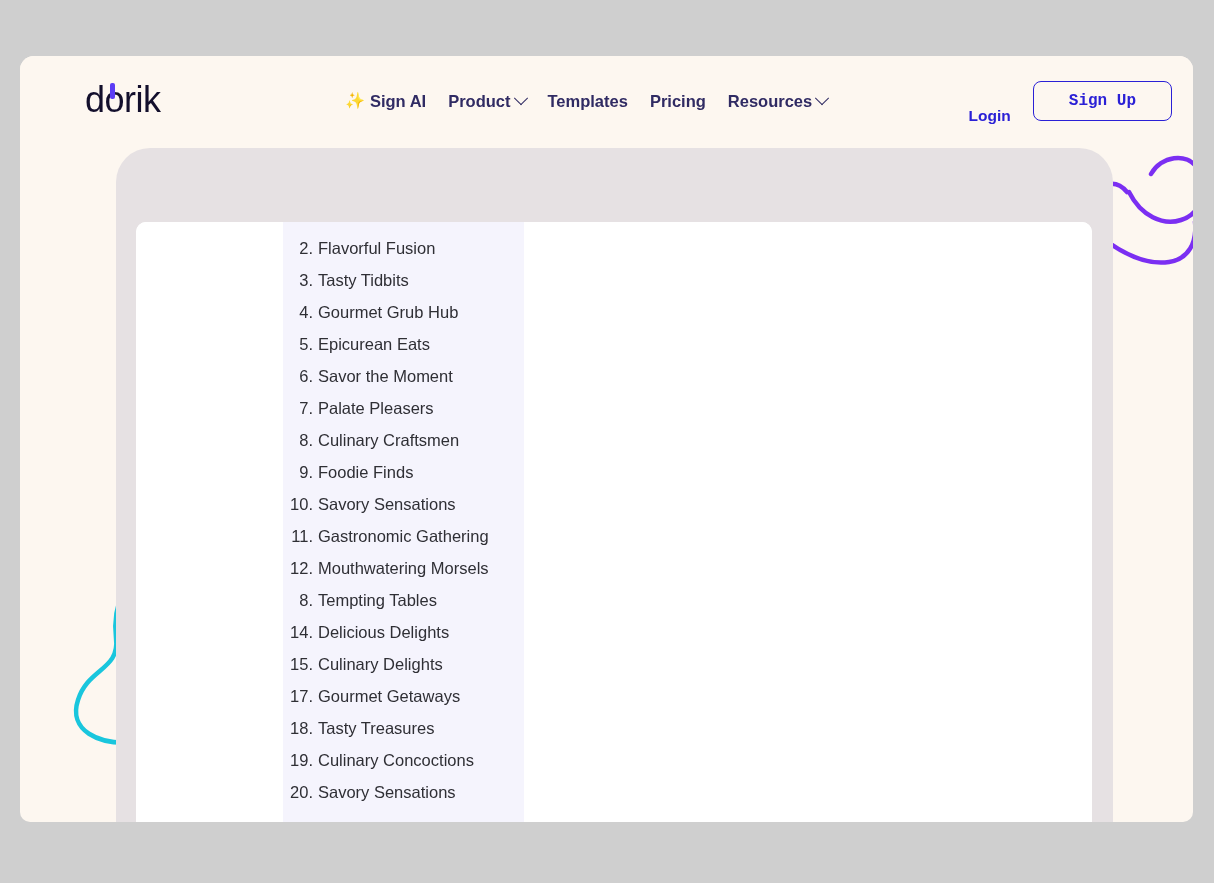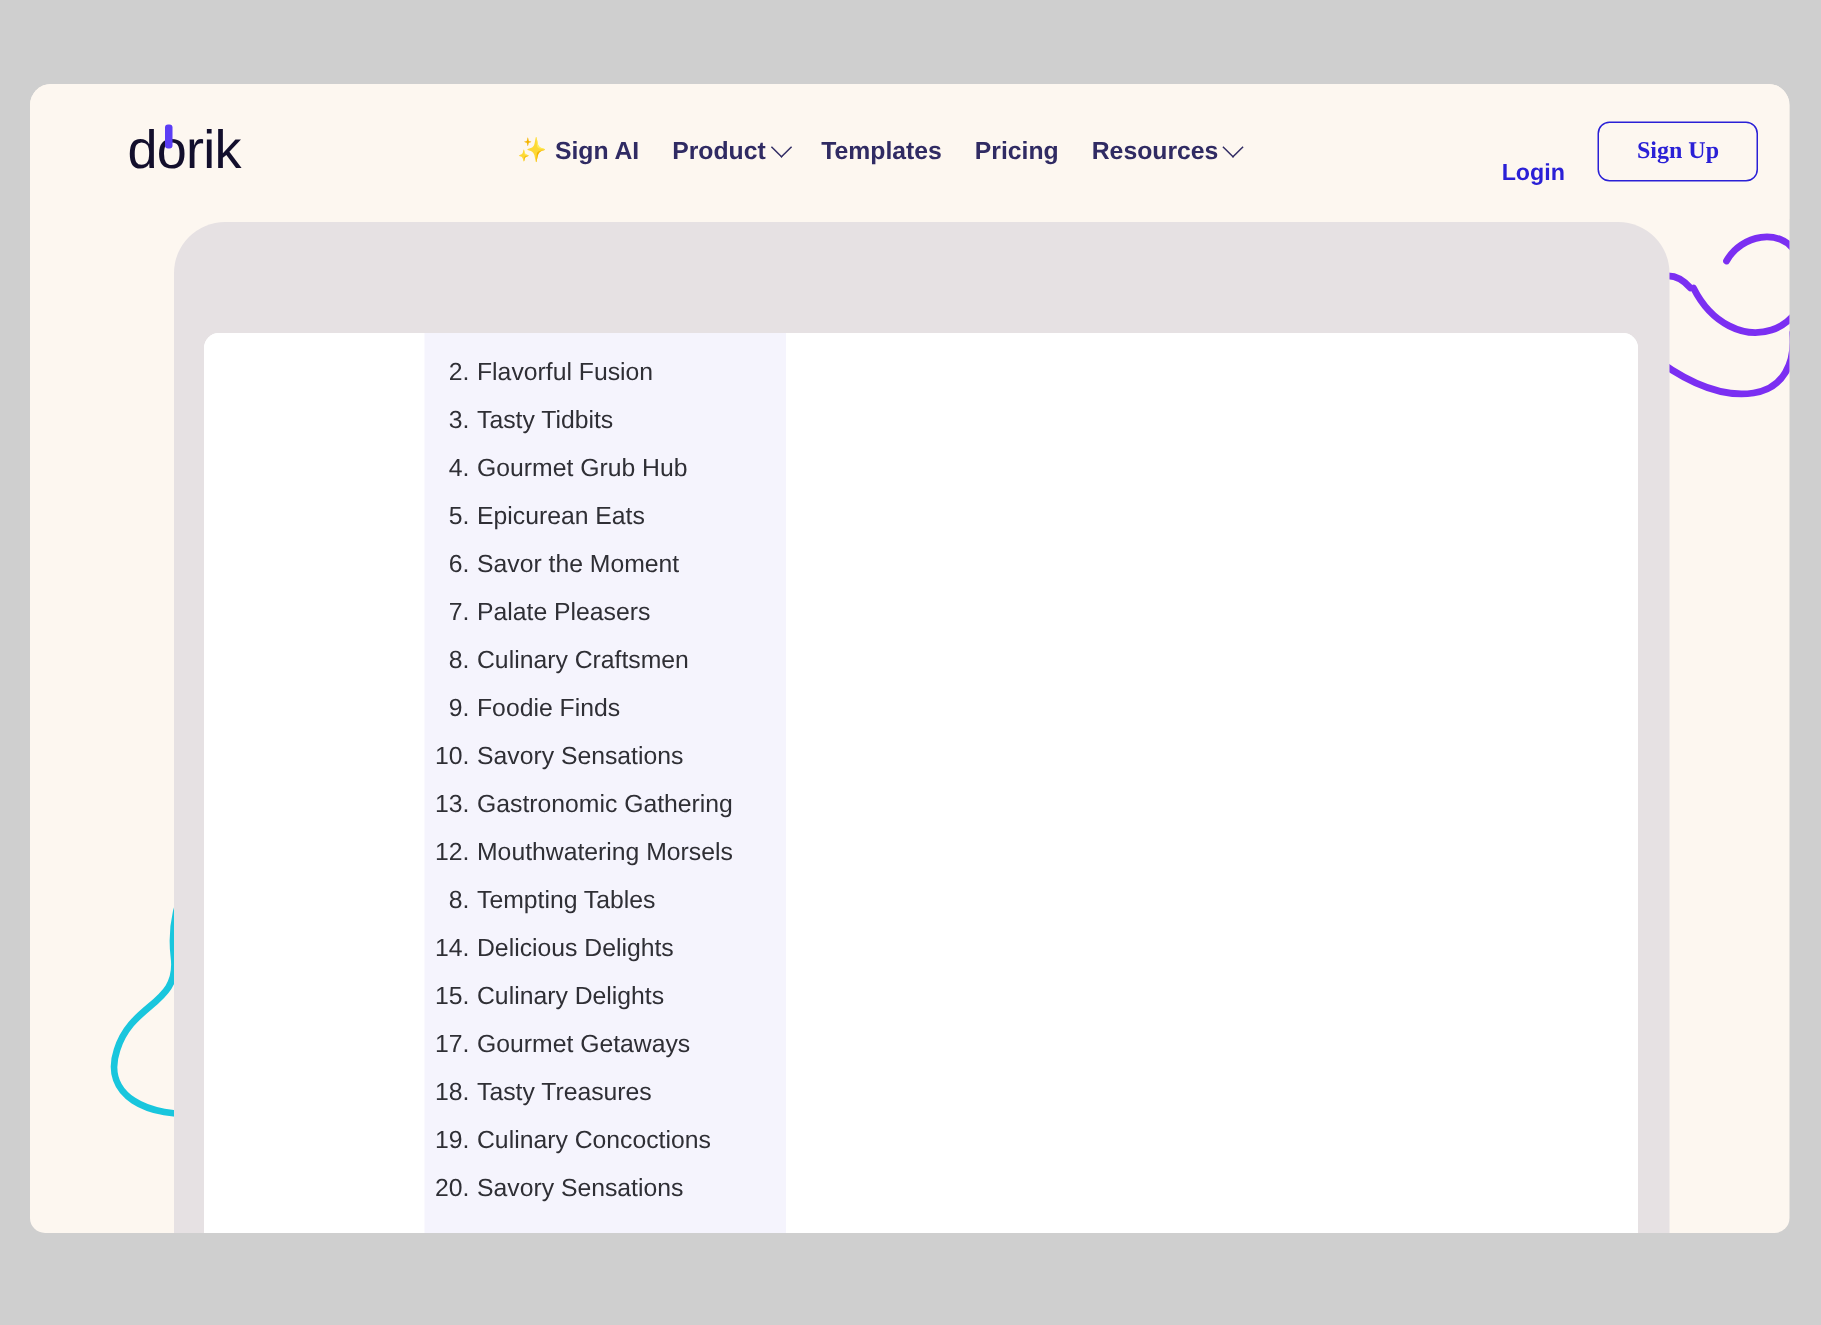--- a/index.html
+++ b/index.html
@@ -114,22 +114,22 @@
     cursor: pointer;
     margin-top: 29px;
   }
   #signup-button {
     border: 1.6px solid #2a20d6;
     color: #2a20d6;
     background: transparent;
     border-radius: 8px;
     font-size: 16px;
     font-weight: 600;
-    font-family: Liberation Serif, serif;
-    padding: 10px 25px;
+    font-family: Liberation Mono, monospace;
+    padding: 10px 35px;
     cursor: pointer;
     white-space: nowrap;
   }
 
   
   .squiggle {
     position: absolute;
     pointer-events: none;
   }
   #squiggle-cyan {
@@ -270,21 +270,21 @@
           </div>
           <div class="list-row">
             <span class="num">9.</span>
             <span class="txt">Foodie Finds</span>
           </div>
           <div class="list-row">
             <span class="num">10.</span>
             <span class="txt">Savory Sensations</span>
           </div>
           <div class="list-row">
-            <span class="num">13.</span>
+            <span class="num">11.</span>
             <span class="txt">Gastronomic Gathering</span>
           </div>
           <div class="list-row">
             <span class="num">12.</span>
             <span class="txt">Mouthwatering Morsels</span>
           </div>
           <div class="list-row">
             <span class="num">8.</span>
             <span class="txt">Tempting Tables</span>
           </div>

